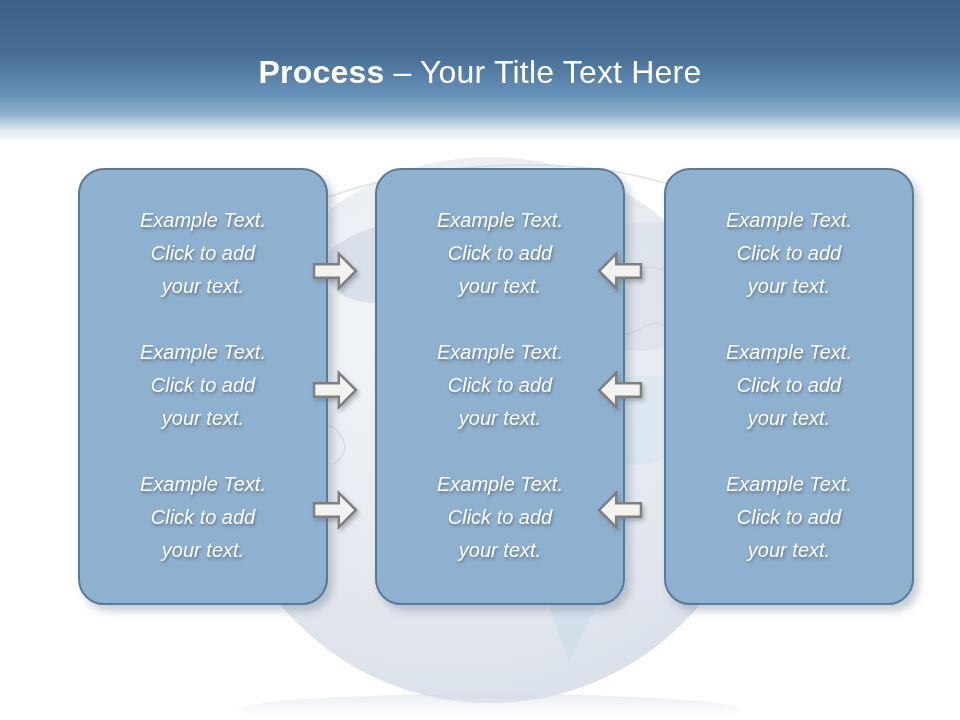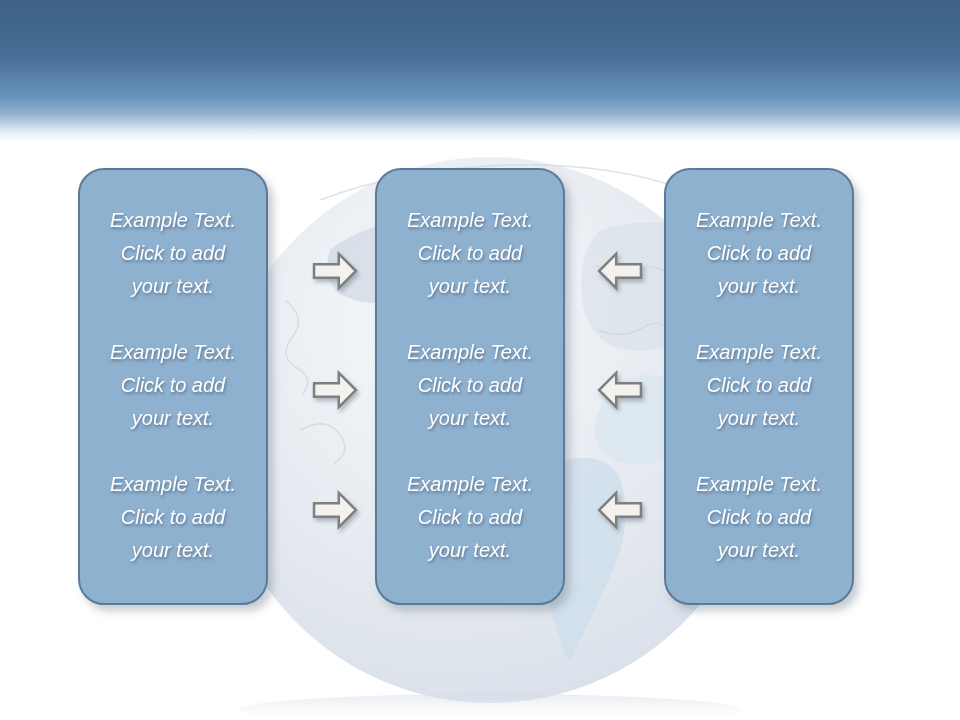--- a/index.html
+++ b/index.html
@@ -19,21 +19,21 @@
     color:#ffffff;font-size:32px;letter-spacing:.2px;white-space:nowrap;
   }
   .title-bold{font-weight:700;}
   .title-rest{font-weight:400;margin-left:9px;}
 
   
   .globe{position:absolute;left:0;top:0;pointer-events:none;}
 
   
   .col{
-    position:absolute;top:168px;width:190px;height:437px;box-sizing:border-box;
+    position:absolute;top:168px;width:250px;height:437px;box-sizing:border-box;
     background:#8fb1d0;border:2.5px solid #5b7a97;border-radius:26px;
     box-shadow:5px 6px 9px rgba(108,120,136,.38);
     padding:34px 14px 0;
   }
   .col-left{left:78px;}
   .col-center{left:375px;}
   .col-right{left:664px;}
   .col p{
     margin:0 0 33px;text-align:center;white-space:pre-line;
     font-style:italic;font-size:20px;line-height:33px;color:#ffffff;
@@ -48,20 +48,23 @@
   .ar1{left:312px;top:251px;} .ar2{left:312px;top:370px;} .ar3{left:312px;top:490px;}
   .al1{left:597px;top:251px;} .al2{left:597px;top:370px;} .al3{left:597px;top:490px;}
 </style>
 </head>
 <body>
 
 <div class="slide">
 
   <div class="header"></div>
 
+  <div class="title">
+    <span class="title-bold">Process</span><span class="title-rest">– Your Title Text Here</span>
+  </div>
 
   <svg class="globe" width="960" height="720" viewBox="0 0 960 720">
     <defs>
       <radialGradient id="gsphere" cx="42%" cy="30%" r="78%">
         <stop offset="0%" stop-color="#f5f8fa"></stop>
         <stop offset="55%" stop-color="#e7ebf1"></stop>
         <stop offset="100%" stop-color="#d8dfe9"></stop>
       </radialGradient>
       <linearGradient id="grefl" x1="0" y1="0" x2="0" y2="1">
         <stop offset="0%" stop-color="#d4dbe6" stop-opacity="0.55"></stop>

